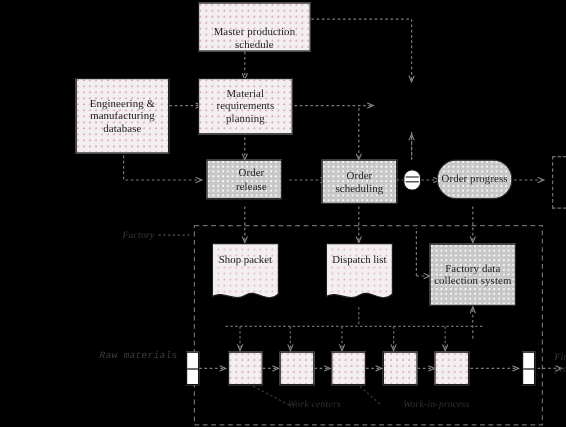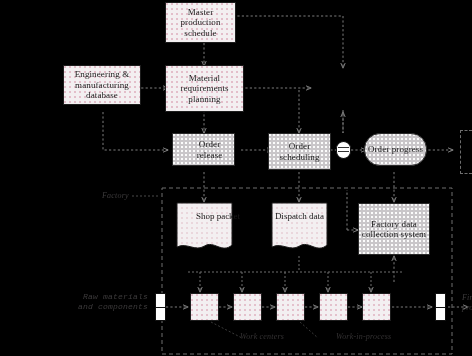--- a/index.html
+++ b/index.html
@@ -201,25 +201,25 @@
       <path d="M371,272 L371,292" marker-end="url(#ar)"></path>
       <path d="M299,256 L299,272"></path>
     </g>
 
     <g fill="none" stroke="#3a3a3a" stroke-width="1" stroke-dasharray="2 2">
       <path d="M211,322 L242,338"></path>
       <path d="M300,322 L318,338"></path>
     </g>
   </svg>
 
-  <div class="node" style="left:165px; top:2px; width:71px; height:41px;">
+  <div class="node" style="left:165px; top:2px; width:94px; height:41px;align-items:flex-end;">
     <span class="lbl">Master production schedule</span>
   </div>
 
-  <div class="node" style="left:63px; top:65px; width:78px; height:40px;">
+  <div class="node" style="left:63px; top:65px; width:78px; height:63px;">
     <span class="lbl">Engineering &amp; manufacturing database</span>
   </div>
 
   <div class="node" style="left:165px; top:65px; width:79px; height:47px;">
     <span class="lbl">Material requirements planning</span>
   </div>
 
 
   <div class="node gray" style="left:172px; top:133px; width:63px; height:33px;padding-left:12px;">
     <span class="lbl">Order release</span>
@@ -233,21 +233,21 @@
 
   <div class="node gray" style="left:364px; top:133px; width:63px; height:33px;border-radius:16px;">
     <span class="lbl">Order progress</span>
   </div>
 
   <div style="position:absolute; left:460px; top:130px; width:20px; height:42px;
               border:1px dashed #6e6e6e; border-right:none; z-index:2;"></div>
 
   <div class="faint" style="left:102px; top:191px;">Factory</div>
 
-  <div class="doc" style="left:176px; top:202px; width:57px; height:52px;padding-left:27px;">
+  <div class="doc" style="left:176px; top:202px; width:57px; height:52px;">
     <svg class="docsvg" width="57" height="52" viewBox="0 0 57 52">
       <defs>
         <pattern id="dots1" width="5" height="5" patternUnits="userSpaceOnUse">
           <rect width="5" height="5" fill="#f3eff1"></rect>
           <circle cx="1" cy="1" r="0.7" fill="#d696aa" opacity="0.8"></circle>
         </pattern>
       </defs>
       <path d="M1,1 H56 V43 C46,52 38,38 28.5,44 C19,50 11,40 1,45 Z" fill="url(#dots1)" stroke="#1d1d1d" stroke-width="1"></path>
     </svg>
     <div class="doctext">Shop packet</div>
@@ -256,32 +256,31 @@
   <div class="doc" style="left:271px; top:202px; width:57px; height:52px;">
     <svg class="docsvg" width="57" height="52" viewBox="0 0 57 52">
       <defs>
         <pattern id="dots2" width="5" height="5" patternUnits="userSpaceOnUse">
           <rect width="5" height="5" fill="#f3eff1"></rect>
           <circle cx="1" cy="1" r="0.7" fill="#d696aa" opacity="0.8"></circle>
         </pattern>
       </defs>
       <path d="M1,1 H56 V43 C46,52 38,38 28.5,44 C19,50 11,40 1,45 Z" fill="url(#dots2)" stroke="#1d1d1d" stroke-width="1"></path>
     </svg>
-    <div class="doctext">Dispatch data</div>
+    <div class="doctext">Dispatch list</div>
   </div>
 
   <div class="node gray" style="left:358px; top:203px; width:72px; height:52px;">
     <span class="lbl">Factory data collection system</span>
   </div>
 
   <div class="inv" style="left:155px; top:293px; width:11px; height:28px;"></div>
 
   <div class="faint right" style="left:58px; top:292px; width:90px;font-family:Liberation Mono, monospace;">
     <div>Raw materials</div>
-    <div>and components</div>
   </div>
 
   <div class="wc" style="left:190px; top:293px; width:29px; height:28px;"></div>
   <div class="wc" style="left:233px; top:293px; width:29px; height:28px;"></div>
   <div class="wc" style="left:276px; top:293px; width:29px; height:28px;"></div>
   <div class="wc" style="left:319px; top:293px; width:29px; height:28px;"></div>
   <div class="wc" style="left:362px; top:293px; width:29px; height:28px;"></div>
 
   <div class="inv" style="left:435px; top:293px; width:11px; height:28px;"></div>
 

